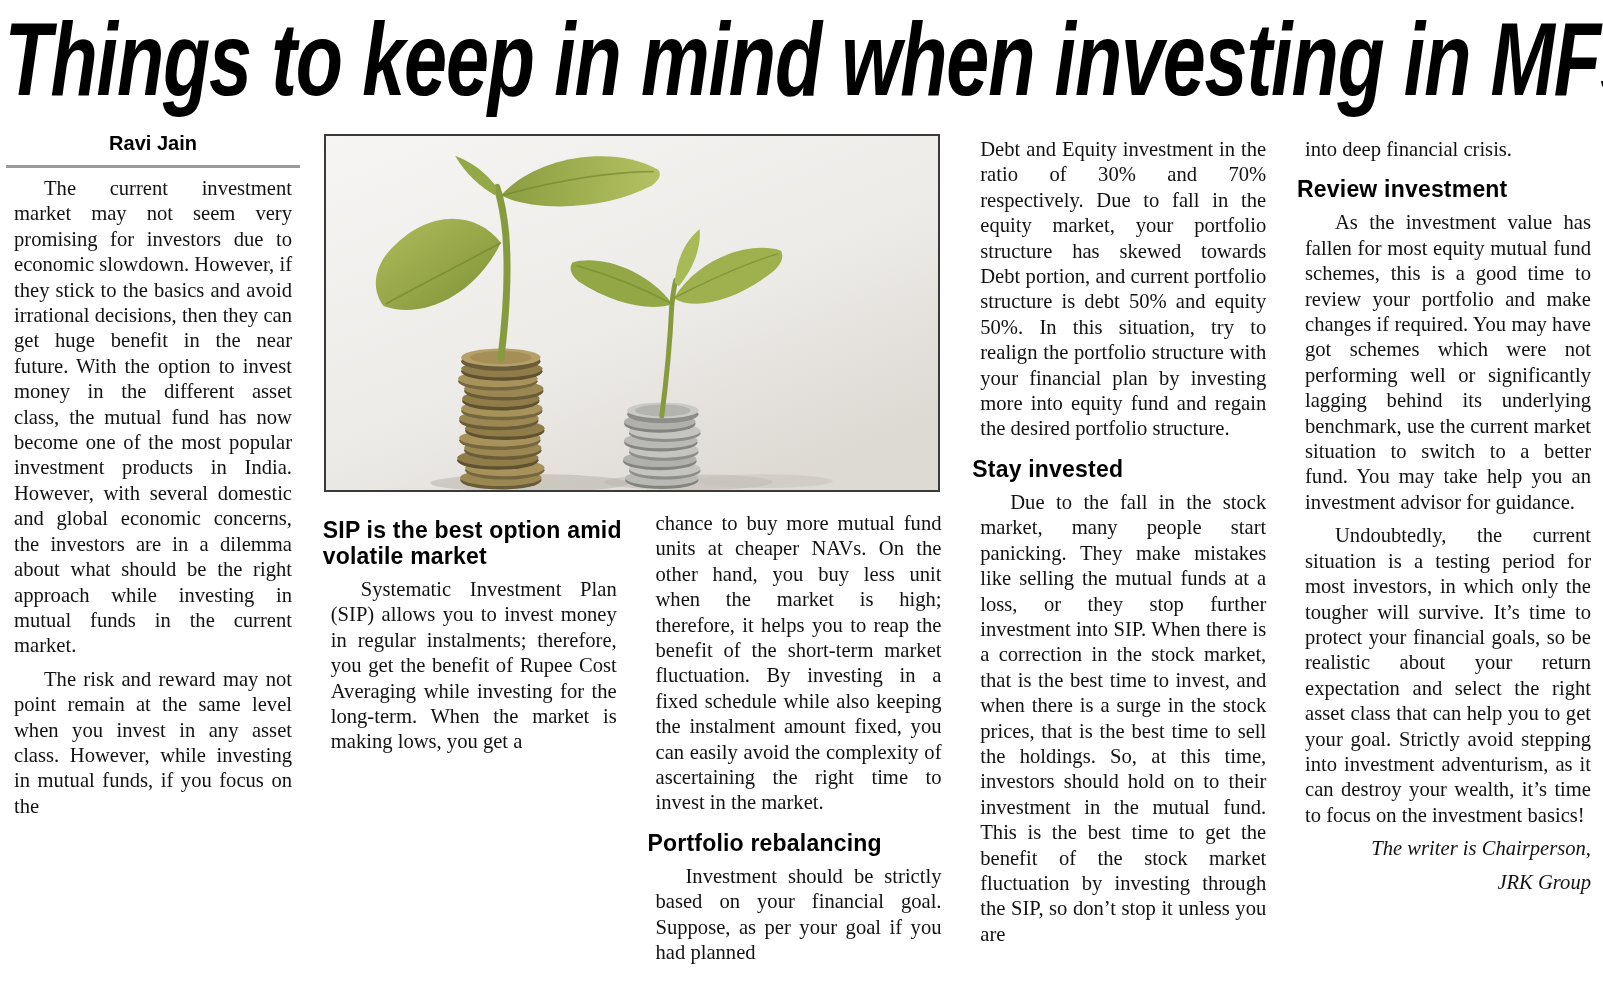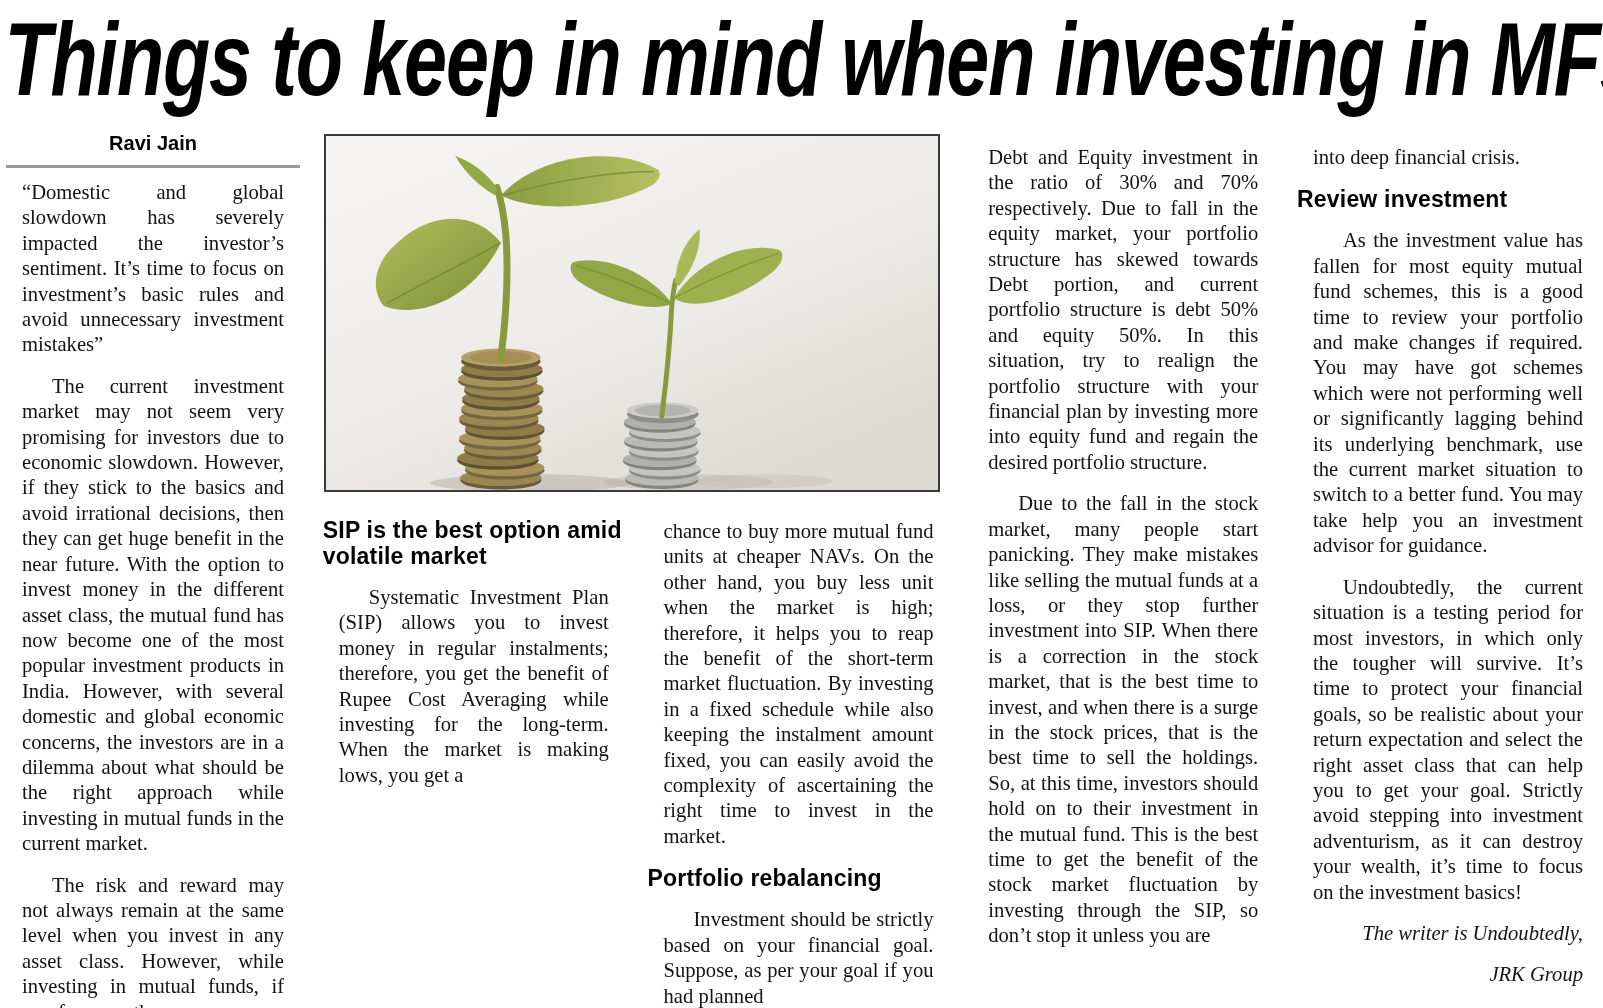--- a/index.html
+++ b/index.html
@@ -57,21 +57,21 @@
     text-align: center;
   }
   .byline-rule {
     height: 3px;
     background: #9a9a9a;
     margin: 10px 0 0 0;
     border: none;
   }
   
   .col p {
-    margin: 16px;
+    margin: 8px;
     font-size: 20.6px;
     line-height: 25.4px;
     text-align: justify;
     hyphens: auto;
     -webkit-hyphens: auto;
   }
   .col p.opening { margin-top: 12px; }
   .col p.indent { text-indent: 30px; }
   .section-heading {
     font-family: Liberation Sans, sans-serif;
@@ -200,44 +200,44 @@
         <path d="M351,148 C353,126 360,108 376,94 C378,112 370,134 355,152 Z" fill="#a8ba58"></path>
       </g>
     </svg>
   </figure>
 
   <div class="cols">
 
     <div class="col first">
       <div class="byline">Ravi Jain</div>
       <div class="byline-rule"></div>
-      <p class="opening">“Domestic and global slowdown has severely impacted the investor’s sentiment. It’s time to focus on investment’s basic rules and avoid unnecessary investment mistakes”</p>
       <p class="indent">The current investment market may not seem very promising for investors due to economic slowdown. However, if they stick to the basics and avoid irrational decisions, then they can get huge benefit in the near future. With the option to invest money in the different asset class, the mutual fund has now become one of the most popular investment products in India. However, with several domestic and global economic concerns, the investors are in a dilemma about what should be the right approach while investing in mutual funds in the current market.</p>
-      <p class="indent">The risk and reward may not always remain at the same level when you invest in any asset class. However, while investing in mutual funds, if you focus on the</p>
+      <p class="indent">The risk and reward may not point remain at the same level when you invest in any asset class. However, while investing in mutual funds, if you focus on the</p>
     </div>
 
     <div class="col under-photo">
       <h2 class="section-heading">SIP is the best option amid volatile market</h2>
       <p class="indent">Systematic Investment Plan (SIP) allows you to invest money in regular instalments; therefore, you get the benefit of Rupee Cost Averaging while investing for the long-term. When the market is making lows, you get a</p>
     </div>
 
     <div class="col under-photo">
       <p>chance to buy more mutual fund units at cheaper NAVs. On the other hand, you buy less unit when the market is high; therefore, it helps you to reap the benefit of the short-term market fluctuation. By investing in a fixed schedule while also keeping the instalment amount fixed, you can easily avoid the complexity of ascertaining the right time to invest in the market.</p>
       <h2 class="section-heading">Portfolio rebalancing</h2>
       <p class="indent">Investment should be strictly based on your financial goal. Suppose, as per your goal if you had planned</p>
     </div>
 
     <div class="col">
       <p>Debt and Equity investment in the ratio of 30% and 70% respectively. Due to fall in the equity market, your portfolio structure has skewed towards Debt portion, and current portfolio structure is debt 50% and equity 50%. In this situation, try to realign the portfolio structure with your financial plan by investing more into equity fund and regain the desired portfolio structure.</p>
+      <h2 class="section-heading">Stay invested</h2>
       <p class="indent">Due to the fall in the stock market, many people start panicking. They make mistakes like selling the mutual funds at a loss, or they stop further investment into SIP. When there is a correction in the stock market, that is the best time to invest, and when there is a surge in the stock prices, that is the best time to sell the holdings. So, at this time, investors should hold on to their investment in the mutual fund. This is the best time to get the benefit of the stock market fluctuation by investing through the SIP, so don’t stop it unless you are</p>
     </div>
 
     <div class="col">
       <p>into deep financial crisis.</p>
       <h2 class="section-heading">Review investment</h2>
       <p class="indent">As the investment value has fallen for most equity mutual fund schemes, this is a good time to review your portfolio and make changes if required. You may have got schemes which were not performing well or significantly lagging behind its underlying benchmark, use the current market situation to switch to a better fund. You may take help you an investment advisor for guidance.</p>
       <p class="indent">Undoubtedly, the current situation is a testing period for most investors, in which only the tougher will survive. It’s time to protect your financial goals, so be realistic about your return expectation and select the right asset class that can help you to get your goal. Strictly avoid stepping into investment adventurism, as it can destroy your wealth, it’s time to focus on the investment basics!</p>
-      <p class="attribution">The writer is Undoubtedly,</p>
+      <p class="attribution">The writer is Chairperson,</p>
       <p class="attribution">JRK Group</p>
     </div>
 
   </div>
 </div>
 
 </body></html>

